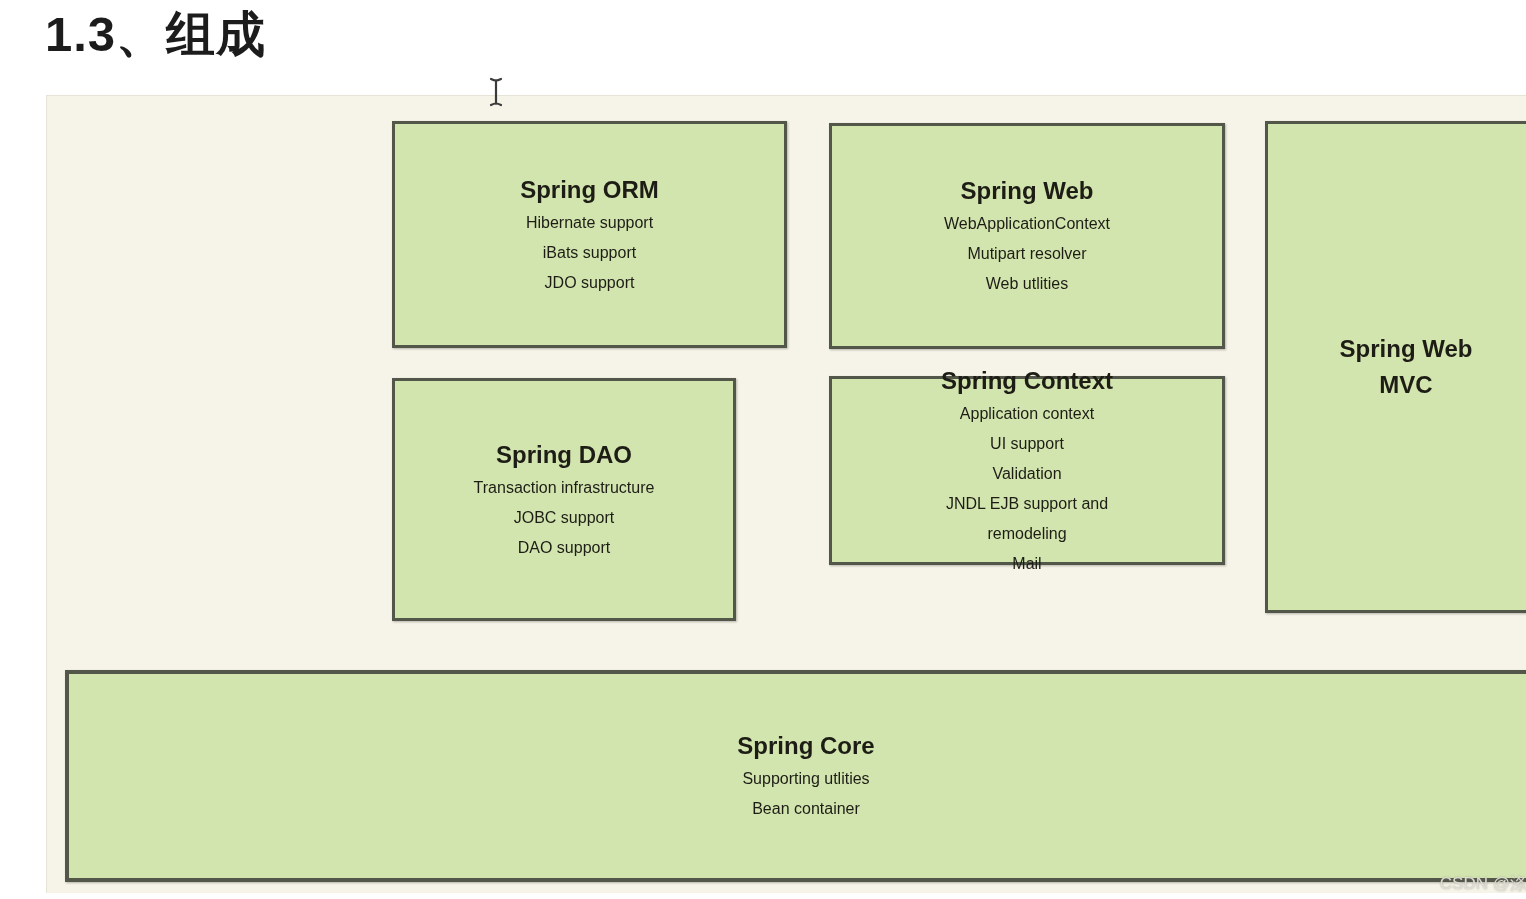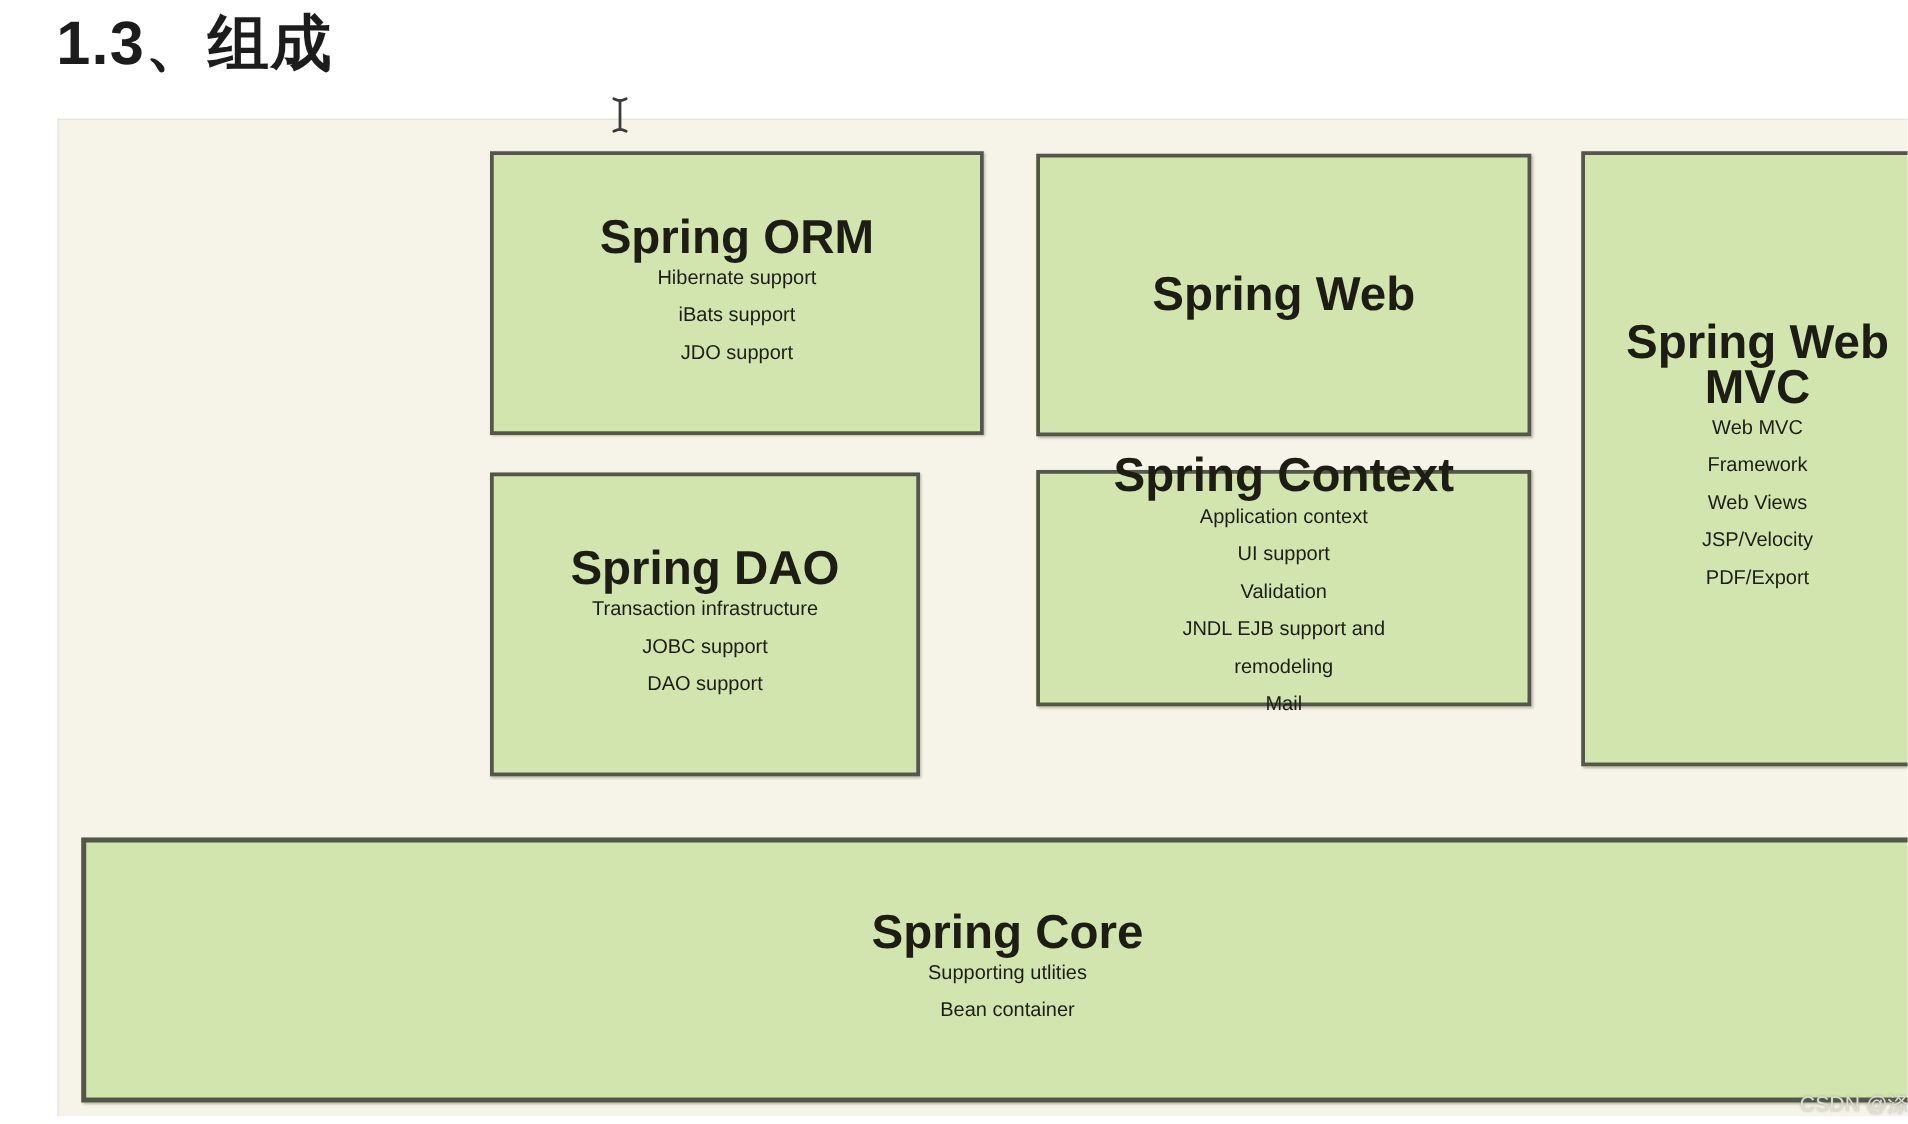--- a/index.html
+++ b/index.html
@@ -44,21 +44,21 @@
     box-sizing: border-box;
     display: flex;
     flex-direction: column;
     align-items: center;
     justify-content: center;
     text-align: center;
     color: #1d1d16;
     box-shadow: 1px 1px 2px rgba(60,60,50,0.35);
   }
   .box-title {
-    font-size: 38px;
+    font-size: 24px;
     font-weight: 700;
     line-height: 36px;
     white-space: pre-line;
   }
   .box-body {
     font-size: 16px;
     font-weight: 400;
     line-height: 30px;
     white-space: pre-line;
   }
@@ -101,30 +101,28 @@
 
     <div class="box box-orm">
       <div class="box-title">Spring ORM</div>
       <div class="box-body">Hibernate support
 iBats support
 JDO support</div>
     </div>
 
     <div class="box box-web">
       <div class="box-title">Spring Web</div>
+      <div class="box-body">WebApplicationContext
+Mutipart resolver
+Web utlities</div>
     </div>
 
     <div class="box box-mvc">
       <div class="box-title">Spring Web
 MVC</div>
-      <div class="box-body">Web MVC
-Framework
-Web Views
-JSP/Velocity
-PDF/Export</div>
     </div>
 
     <div class="box box-dao">
       <div class="box-title">Spring DAO</div>
       <div class="box-body">Transaction infrastructure
 JOBC support
 DAO support</div>
     </div>
 
     <div class="box box-context">

